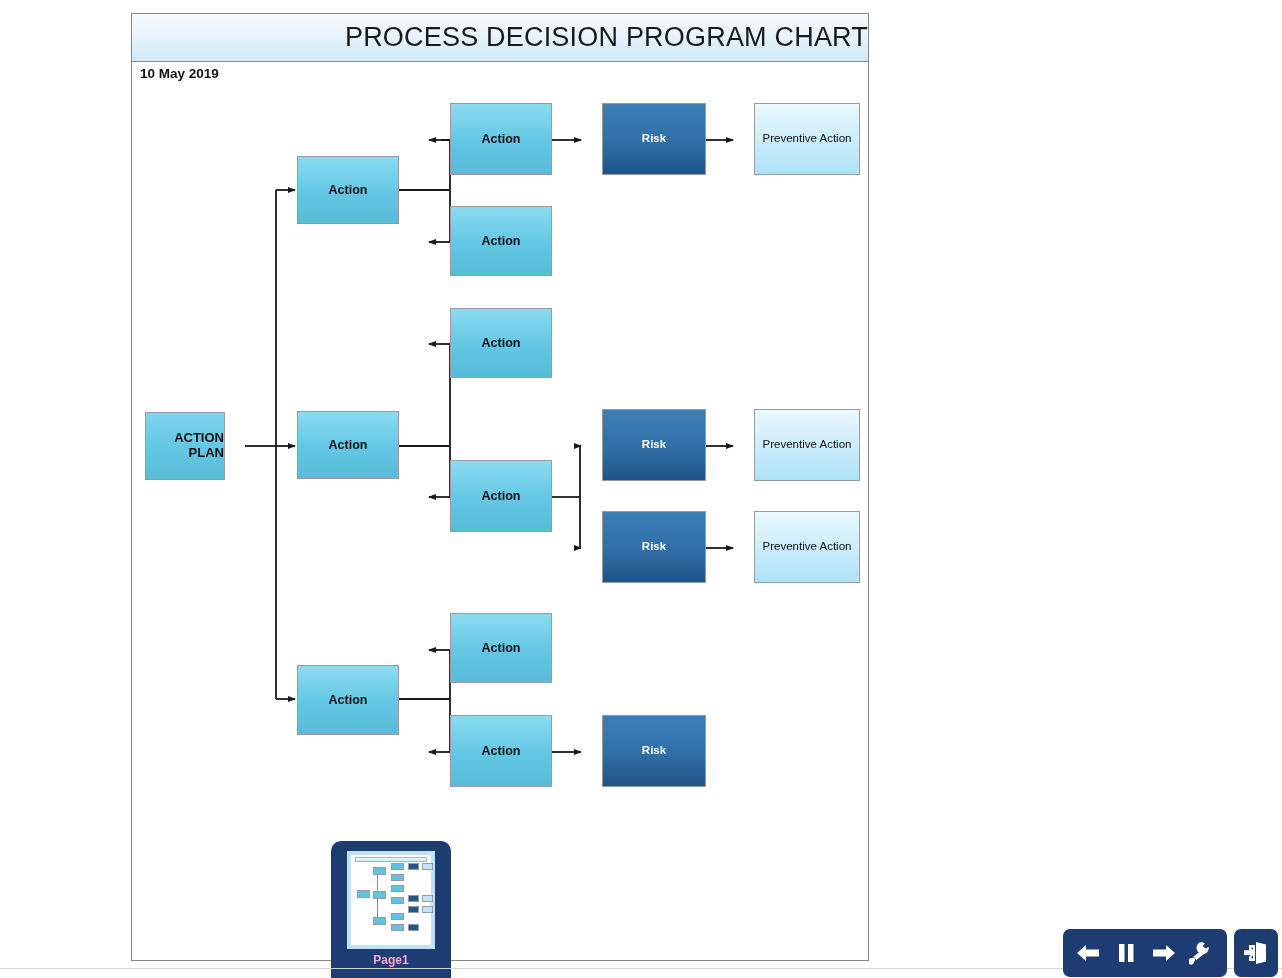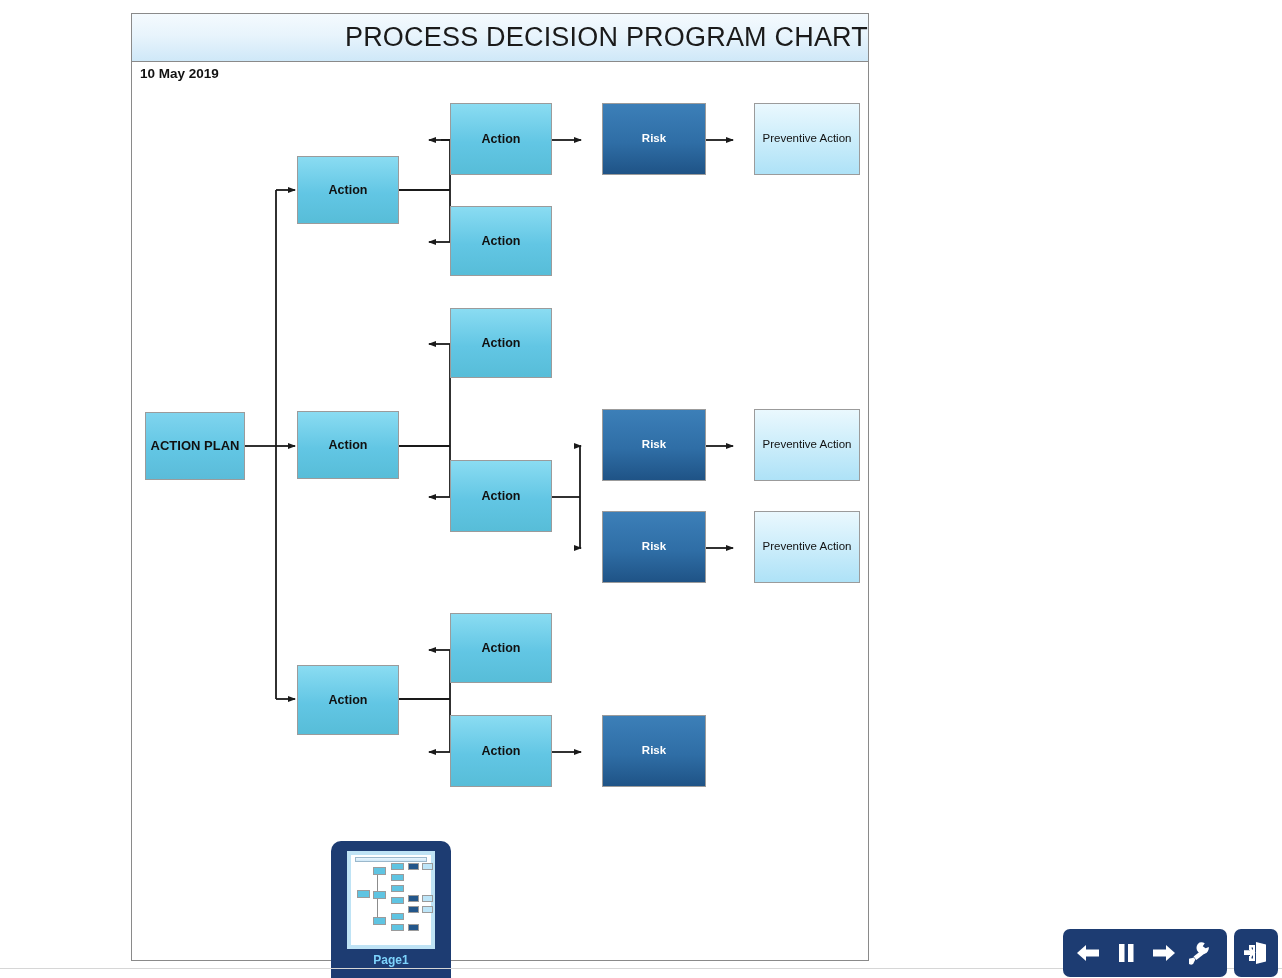--- a/index.html
+++ b/index.html
@@ -157,21 +157,21 @@
   #thumb-page .t-action { background: #5fc4e2; border: 0.4px solid #9b9b9b; }
   #thumb-page .t-risk { background: #23568a; border: 0.4px solid #9b9b9b; }
   #thumb-page .t-prev { background: #bde5f8; border: 0.4px solid #9b9b9b; }
   #thumb-page .t-line { position: absolute; background: #8c8c8c; }
   #thumb-label {
     position: absolute;
     left: 0;
     top: 112px;
     width: 100%;
     text-align: center;
-    color: #7dd3fc;
+    color: #f9a8d4;
     font-size: 12px;
     font-weight: bold;
   }
 
   
   #bottom-divider {
     position: absolute;
     left: 0;
     top: 968px;
     width: 1282px;
@@ -296,21 +296,21 @@
 
         <path d="M267,685 L318,685"></path>
         <path d="M318,685 L318,636"></path>
         <path d="M318,685 L318,738"></path>
         <path d="M318,636 L297,636" marker-end="url(#ah)"></path>
         <path d="M318,738 L297,738" marker-end="url(#ah)"></path>
         <path d="M420,738 L449,738" marker-end="url(#ah)"></path>
       </g>
     </svg>
 
-    <div class="node start" style="left:13px;  top:398px; width:100px; height:68px;">
+    <div class="node start" style="left:13px;  top:398px; width:80px; height:68px;">
       <span class="lbl">ACTION PLAN</span>
     </div>
 
     <div class="node action" style="left:165px; top:142px; width:102px; height:68px;">
       <span class="lbl">Action</span>
     </div>
 
     <div class="node action" style="left:318px; top:89px;  width:102px; height:72px;">
       <span class="lbl">Action</span>
     </div>

